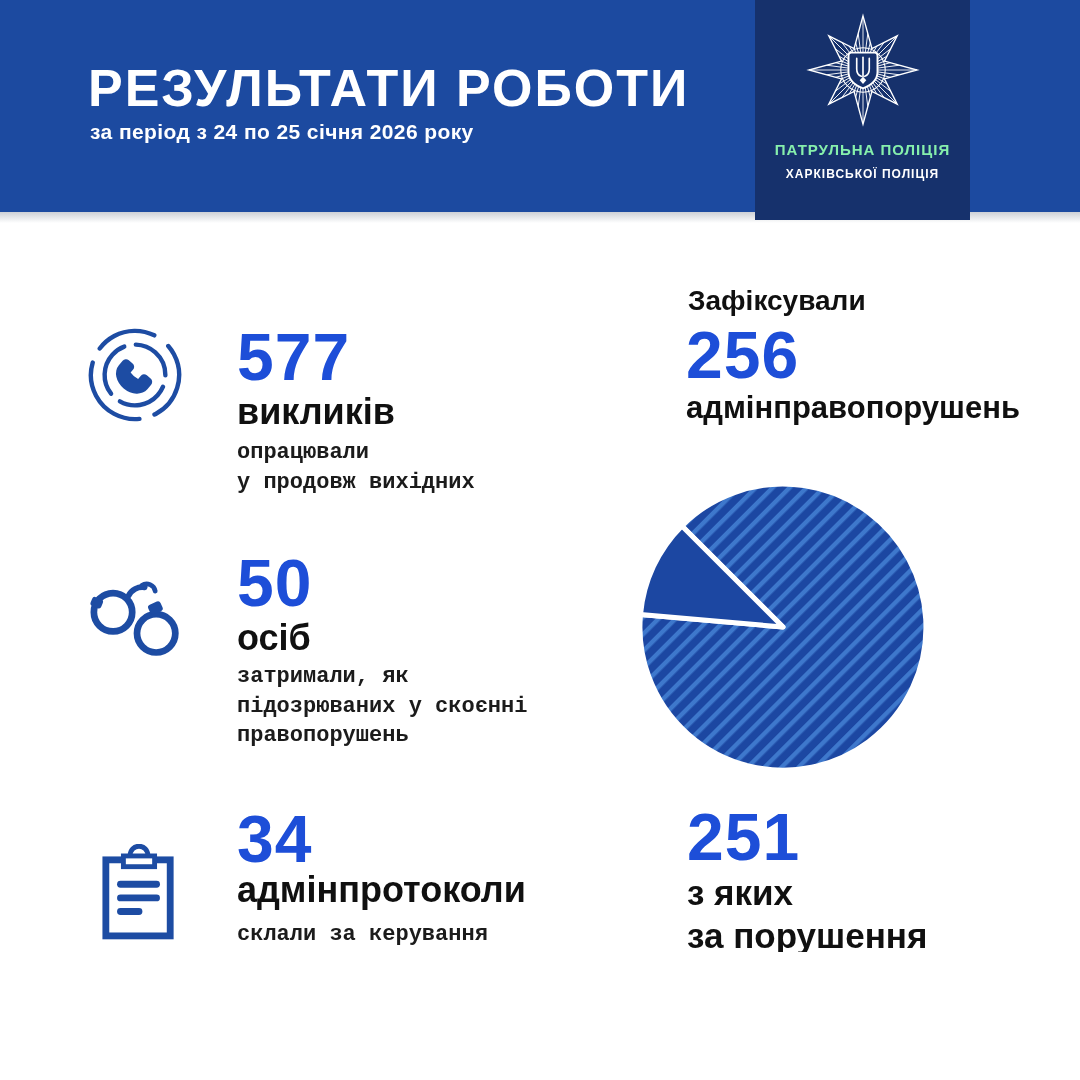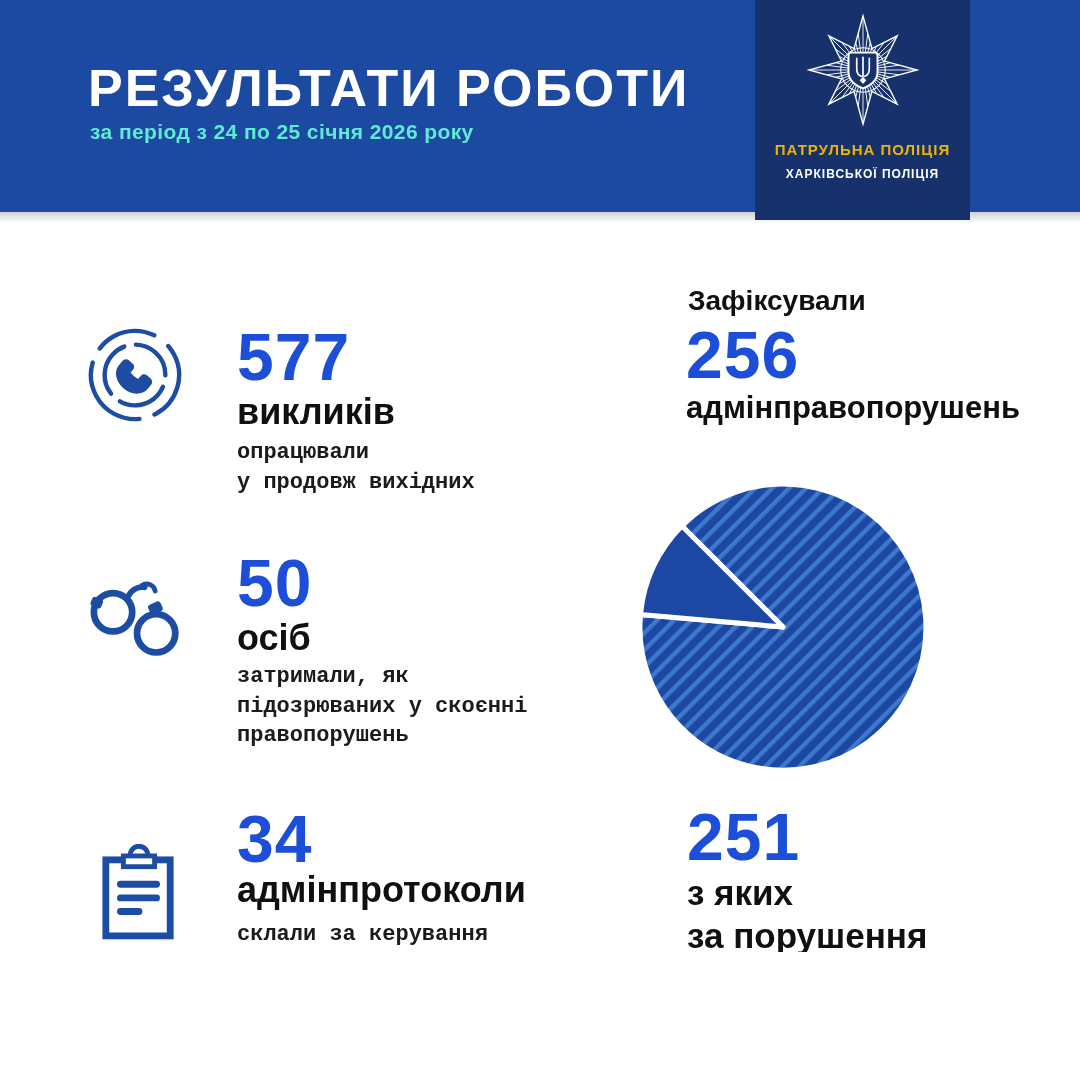--- a/index.html
+++ b/index.html
@@ -6,25 +6,25 @@
   .canvas{
     position:relative;width:1080px;height:952px;overflow:hidden;
     background:#ffffff;font-family:"Liberation Sans",sans-serif;color:#111;
   }
   
   .header{position:absolute;left:0;top:0;width:1080px;height:212px;background:#1c4aa0;z-index:2;}
   .header-shadow{position:absolute;left:0;top:212px;width:1080px;height:11px;z-index:1;
     background:linear-gradient(to bottom, rgba(90,100,120,.30), rgba(255,255,255,0));}
   .title{position:absolute;left:88px;top:58px;font-size:52px;font-weight:700;color:#fff;
     letter-spacing:2px;white-space:nowrap;}
-  .subtitle{position:absolute;left:90px;top:120px;font-size:21px;font-weight:700;color:#5eead4;
+  .subtitle{position:absolute;left:90px;top:120px;font-size:21px;font-weight:700;color:#ffffff;
     letter-spacing:.4px;white-space:nowrap;}
   .logo-panel{position:absolute;left:755px;top:0;width:215px;height:220px;background:#16316c;z-index:3;}
   .badge{position:absolute;left:50%;top:12px;transform:translateX(-50%);}
-  .org1{position:absolute;left:0;top:141px;width:100%;text-align:center;color:#eab308;
+  .org1{position:absolute;left:0;top:141px;width:100%;text-align:center;color:#86efac;
     font-size:15px;font-weight:700;letter-spacing:1px;white-space:nowrap;}
   .org2{position:absolute;left:0;top:167px;width:100%;text-align:center;color:#fff;
     font-size:12px;font-weight:700;letter-spacing:1px;white-space:nowrap;}
   
   .stat-icon{position:absolute;}
   .num{position:absolute;left:237px;font-size:66px;font-weight:700;line-height:1;color:#1d4ed8;letter-spacing:1px;}
   .stat-label{position:absolute;left:237px;font-size:36px;font-weight:700;line-height:1;color:#101010;}
   .desc{position:absolute;left:237px;font-size:22px;font-weight:700;line-height:1.35;color:#1b1b1b;white-space:pre-line;font-family:Liberation Mono, monospace;}
   
   .intro{position:absolute;left:688px;top:285px;font-size:28px;font-weight:700;color:#101010;}

